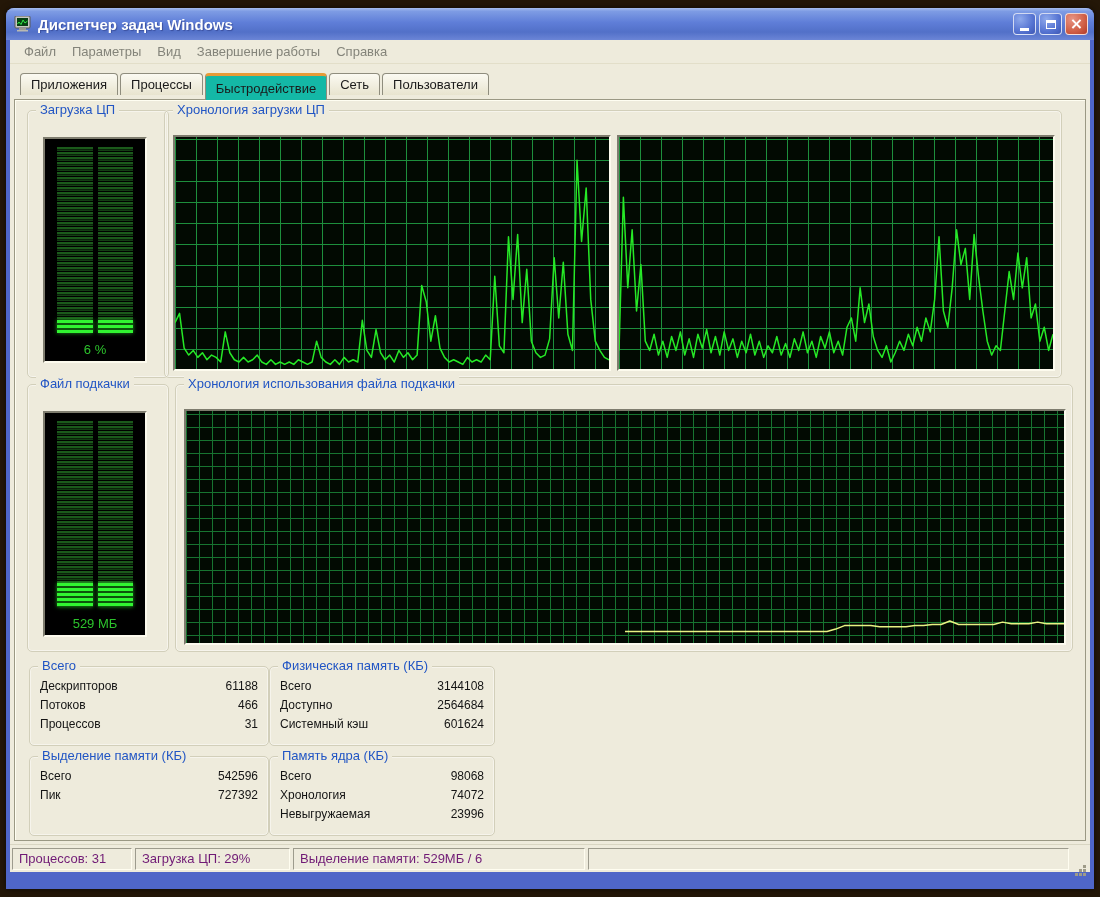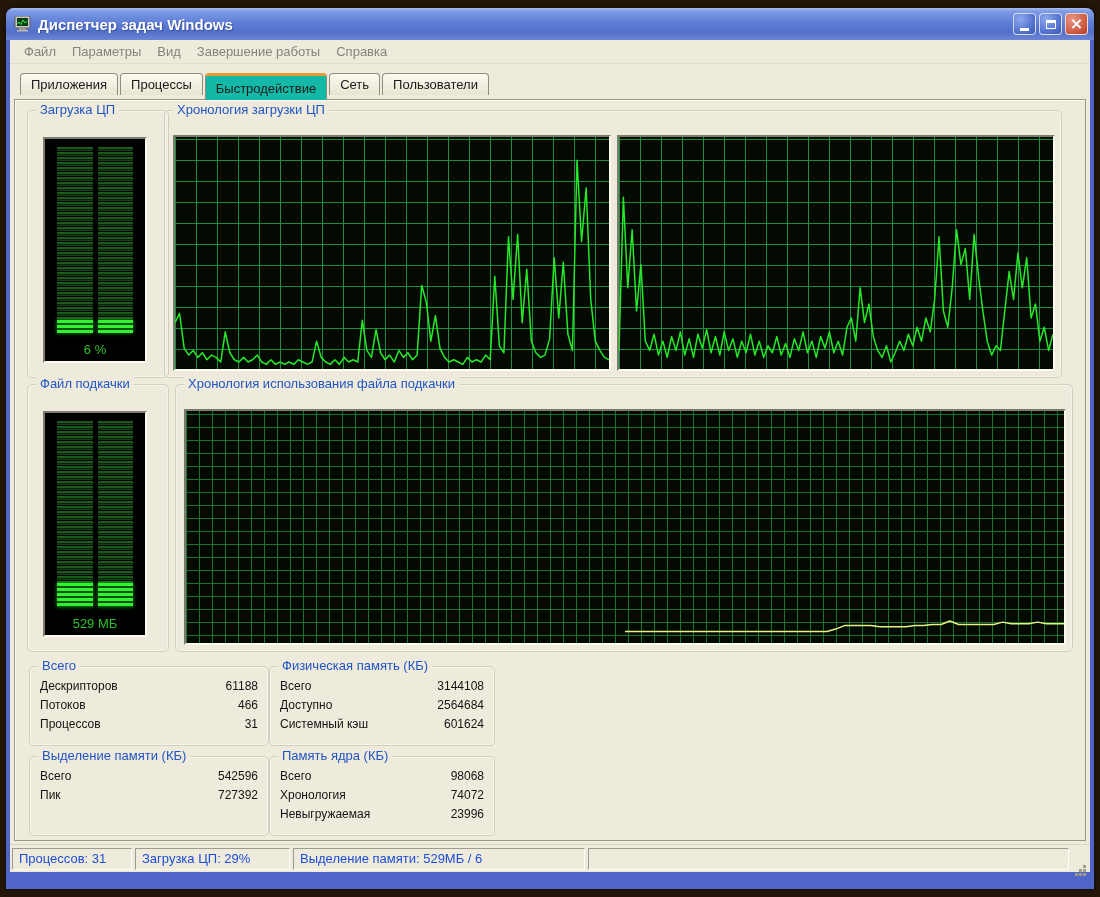--- a/index.html
+++ b/index.html
@@ -151,21 +151,21 @@
   
   .statusbar{
     position:absolute;left:0;right:0;bottom:0;height:27px;
     background:var(--beige);
     box-shadow:0 -1px 0 #d8d5c2;
     display:flex;align-items:stretch;
     padding:3px 2px 2px 2px;gap:3px;
   }
   .status-cell{
     border:1px solid;border-color:#9d9b8d #fffdf0 #fffdf0 #9d9b8d;
-    font-size:13px;color:#1d4ed8;
+    font-size:13px;color:#701a75;
     padding:2px 6px;white-space:nowrap;
   }
   .status-cell.c0{width:120px;}
   .status-cell.c1{width:155px;}
   .status-cell.c2{width:292px;}
   .status-cell.fill{flex:1 1 auto;}
   .grip{position:relative;width:16px;}
   .grip::after{
     content:"";position:absolute;right:2px;bottom:2px;width:3px;height:3px;
     background:#9e9b88;

